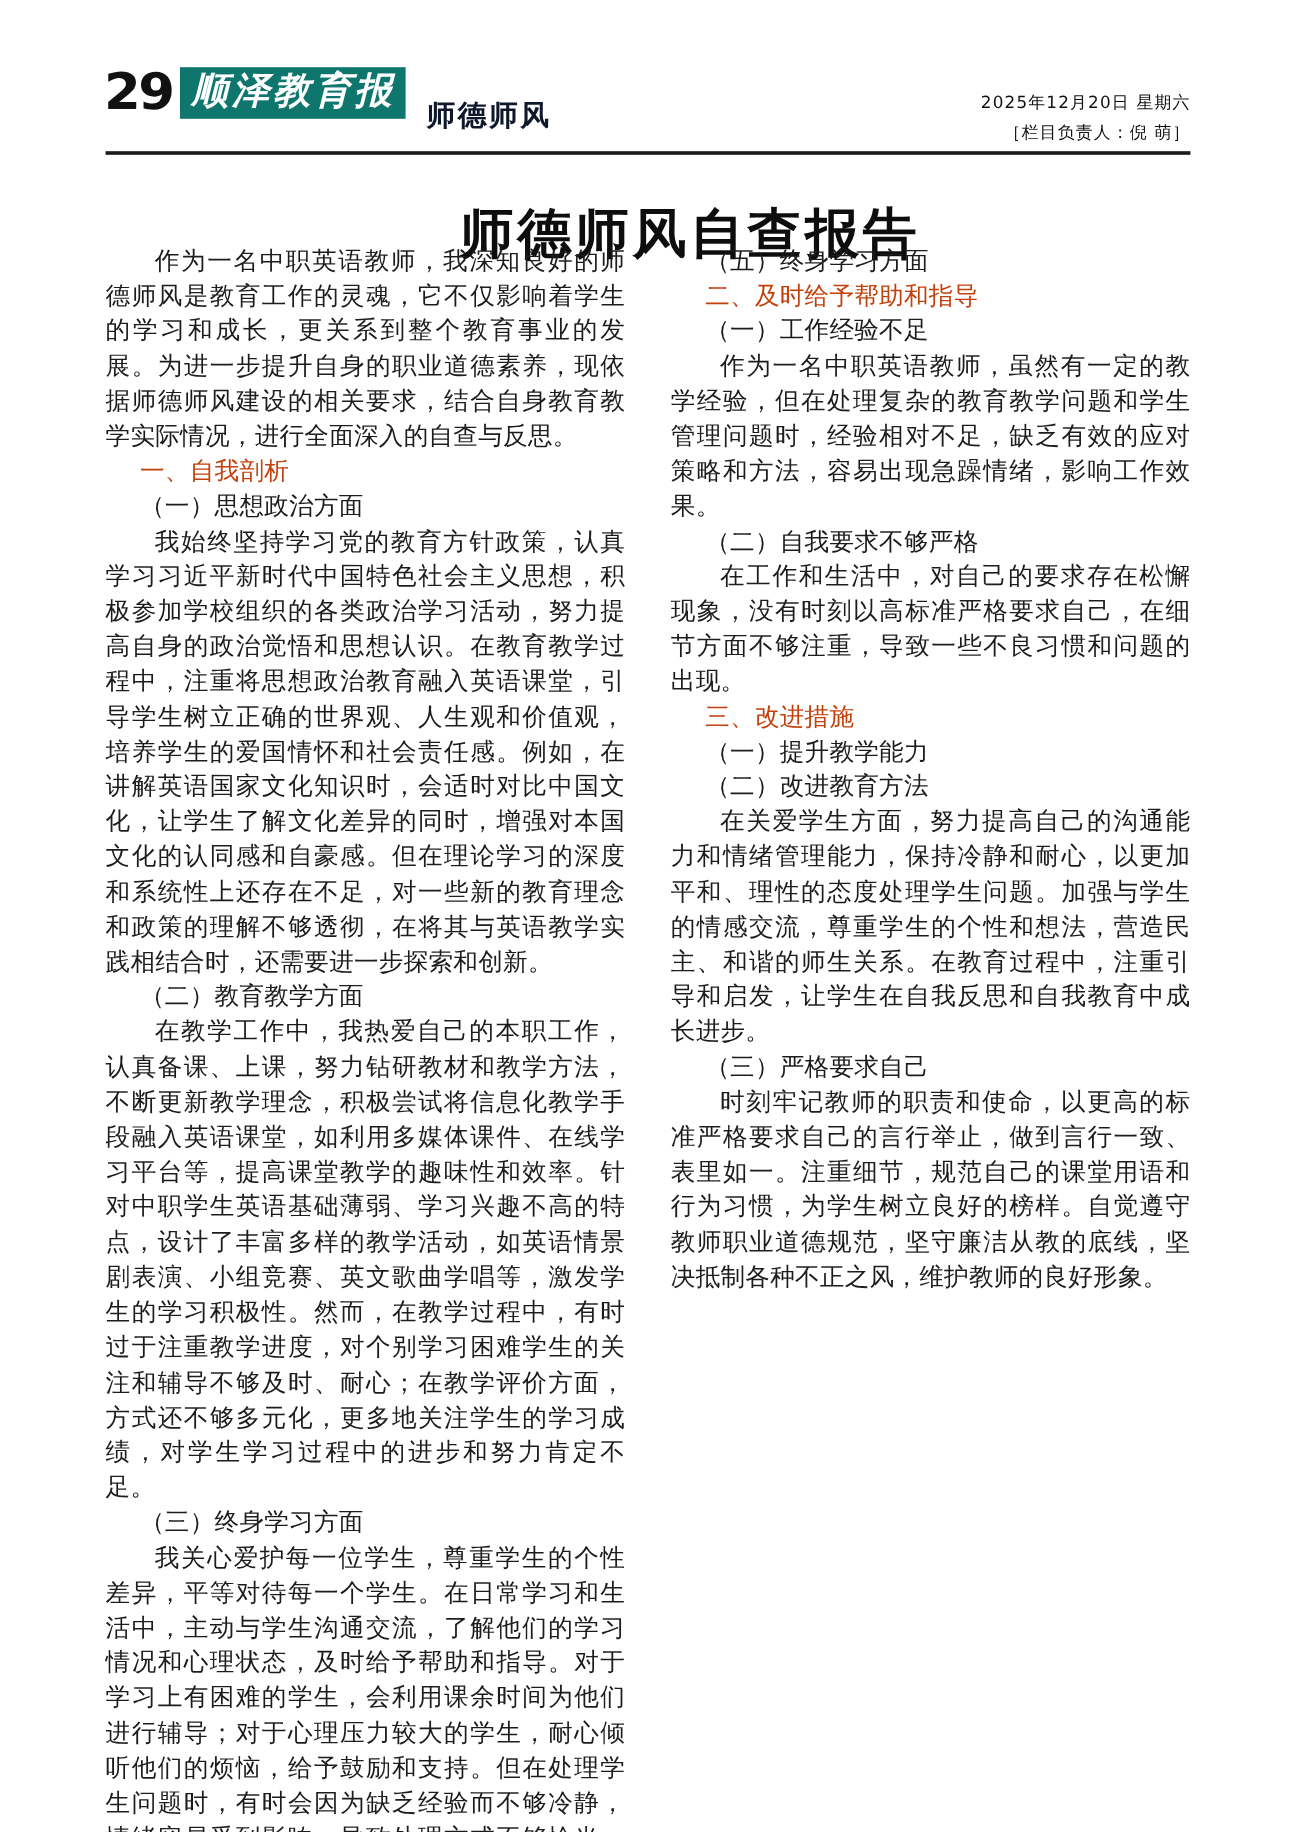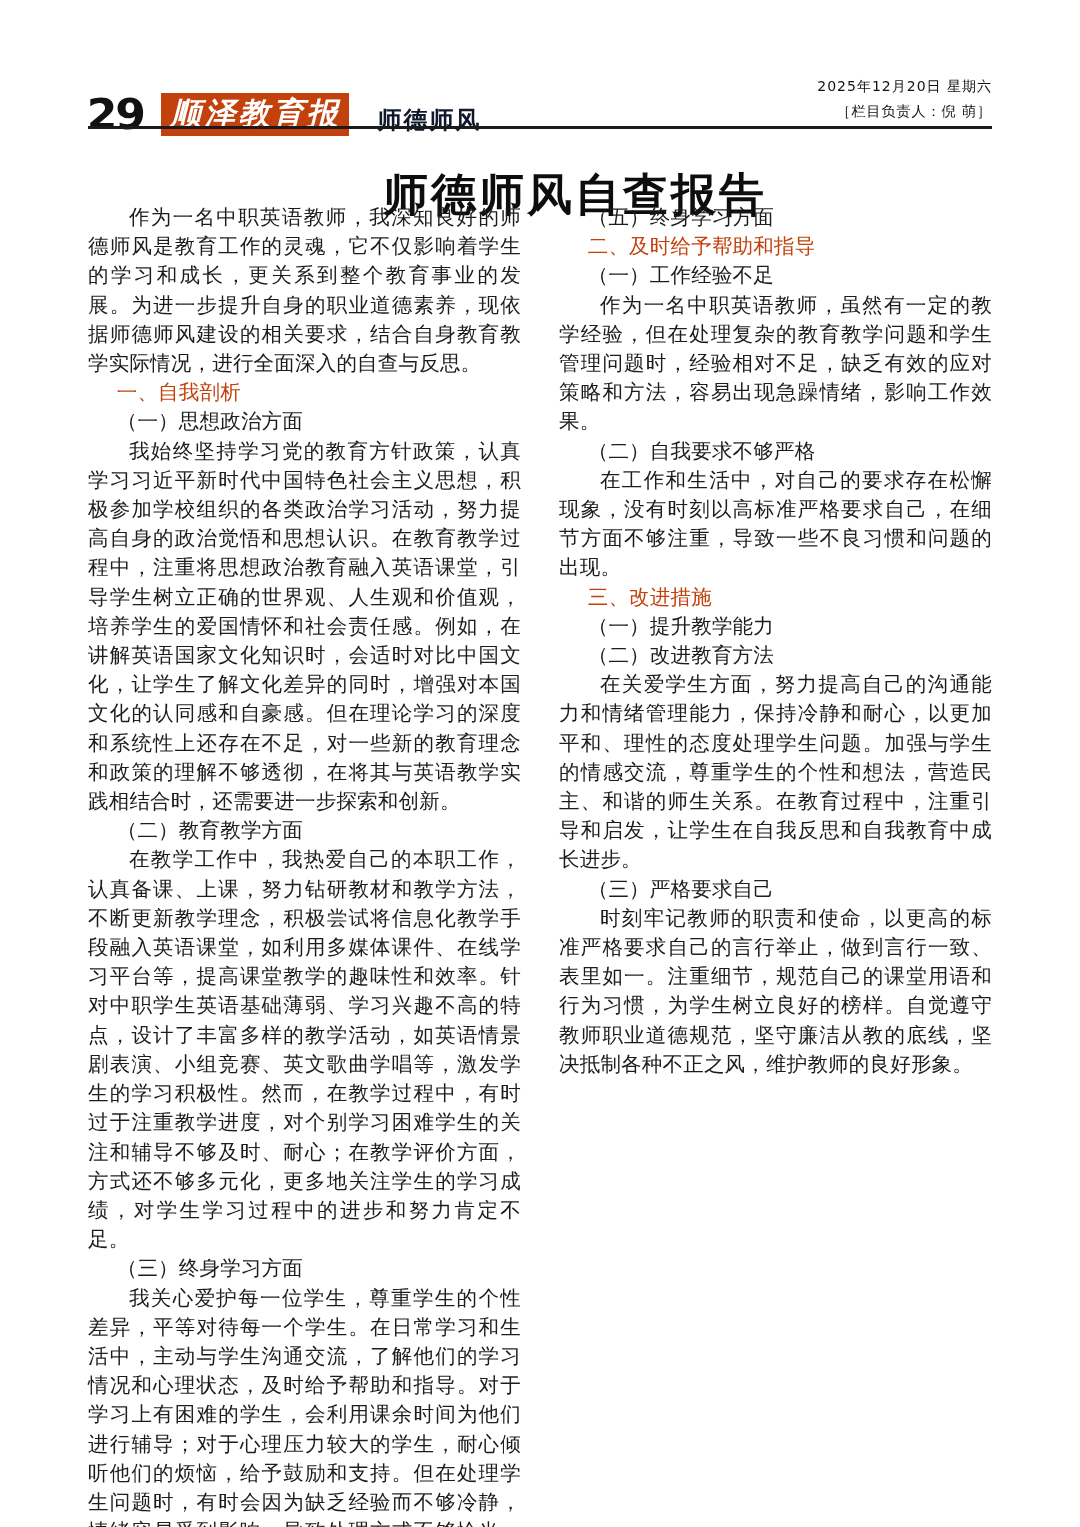--- a/index.html
+++ b/index.html
@@ -27,36 +27,36 @@
   .masthead {
     position: absolute;
     left: 0;
     top: 0;
     width: 1080px;
     height: 132px;
   }
   .masthead-left {
     position: absolute;
     left: 88px;
-    top: 80px;
+    top: 56px;
     display: flex;
-    align-items: flex-end;
-    gap: 19px;
+    align-items: flex-start;
+    gap: 8px;
   }
   .page-number {
     font-family: "DejaVu Sans", "Liberation Sans", sans-serif;
     font-size: 42px;
     font-weight: 900;
     letter-spacing: -2px;
     color: #111111;
     line-height: 1;
     transform: scaleX(1.05);
   }
   .paper-name {
-    background: #c2410c;
+    background: #0f766e;
     color: #ffffff;
     font-family: "DejaVu Serif", "Liberation Serif", serif;
     font-size: 31px;
     font-weight: 700;
     font-style: italic;
     letter-spacing: 3px;
     padding: 3px 9px 5px 9px;
     line-height: 1.12;
     white-space: nowrap;
   }

